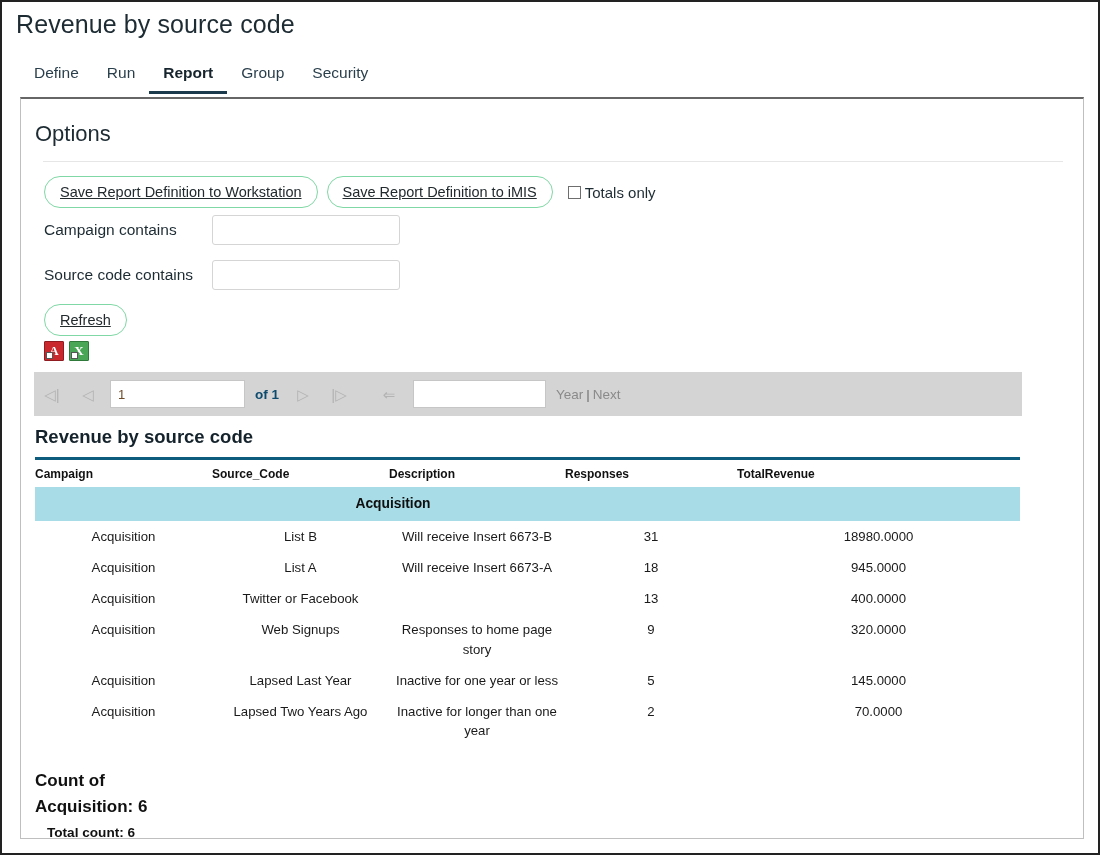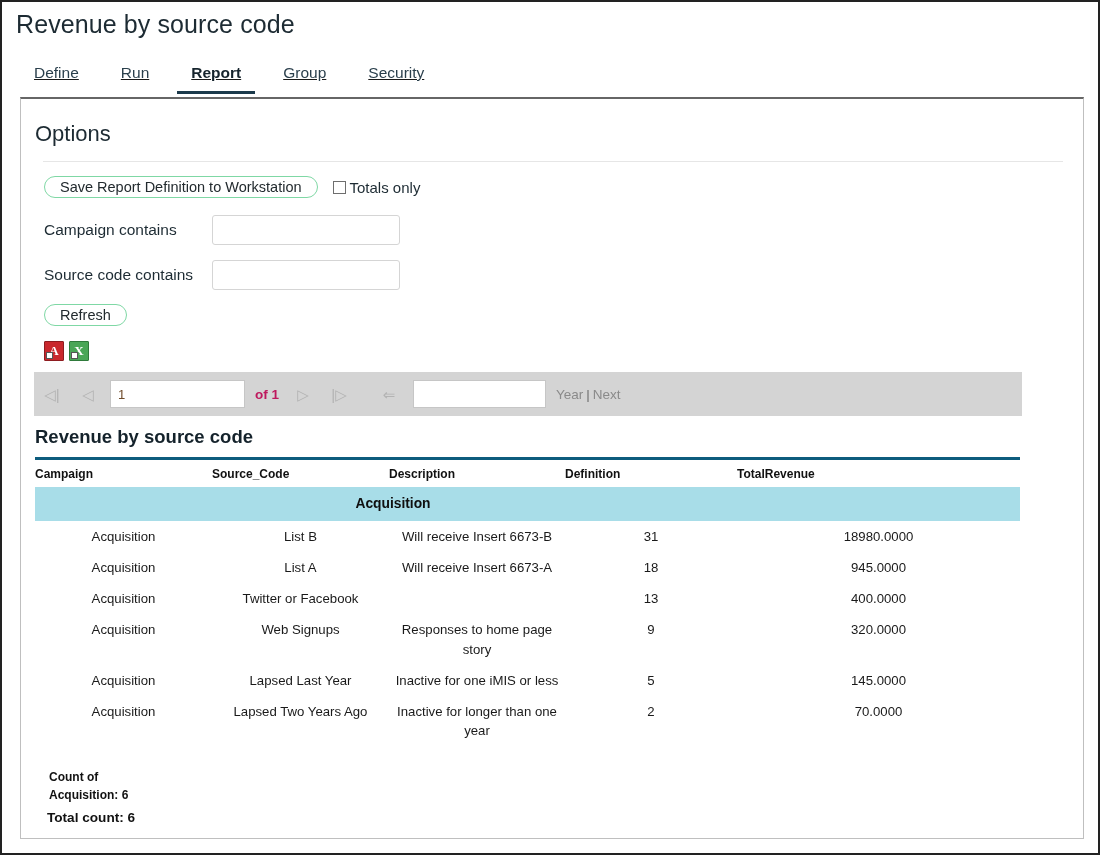--- a/index.html
+++ b/index.html
@@ -32,22 +32,21 @@
     letter-spacing: 0.1px;
   }
   .tabbar {
     position: absolute;
     left: 18px;
     top: 62px;
     width: 1064px;
     height: 33px;
     display: flex;
     align-items: flex-start;
-    gap: 14px;
-    text-decoration: underline;
+    gap: 0;
   }
   .tab {
     font-size: 15.5px;
     color: #2a3f4c;
     padding: 0 14px 9px 14px;
     cursor: pointer;
     border-bottom: 3px solid transparent;
     background: none;
     white-space: nowrap;
   }
@@ -86,30 +85,31 @@
     height: 1px;
     background: #e6e6e6;
   }
 
   
   .btn {
     display: inline-flex;
     align-items: center;
     justify-content: center;
     box-sizing: border-box;
-    height: 22px;
+    height: 32px;
     padding: 0 15px;
     border: 1.5px solid #7fd8a5;
     border-radius: 16px;
     background: #ffffff;
     font-size: 14.5px;
     font-family: "Liberation Sans", sans-serif;
     color: #222a2e;
     cursor: pointer;
     white-space: nowrap;
+    text-decoration: underline;
   }
   .row-buttons {
     position: absolute;
     left: 23px;
     top: 77px;
     display: flex;
     align-items: center;
     gap: 9px;
   }
   .chk-wrap {
@@ -222,21 +222,21 @@
     background: #ffffff;
     font-family: "Liberation Sans", sans-serif;
     font-size: 13px;
     color: #6f4b2a;
     padding: 0 7px;
     outline: none;
     margin-left: 4px;
   }
   .of-label {
     font-size: 13.5px;
-    color: #be185d;
+    color: #0c4a6e;
     font-weight: bold;
     margin: 0 6px 0 10px;
     white-space: nowrap;
   }
   .find-box {
     box-sizing: border-box;
     width: 133px;
     height: 28px;
     border: 1px solid #c6c6c6;
     background: #ffffff;
@@ -298,22 +298,21 @@
   .col-rev       { width: 283px; }
   tr.group-row td {
     background: #a8dde8;
     font-weight: bold;
     font-size: 13.8px;
     padding: 7px 0 7px 14px;
     color: #0f0f0f;
   }
   .count-block {
     margin-top: 22px;
-    margin-left: 14px;
-    font-size: 12px;
+    font-size: 17px;
     font-weight: bold;
     color: #111111;
     line-height: 1.5;
   }
   .total-count {
     margin-top: 6px;
     margin-left: 12px;
     font-size: 13.6px;
     font-weight: bold;
     color: #111111;
@@ -334,20 +333,21 @@
     <div class="tab">Security</div>
   </div>
 
   <div class="panel">
 
     <div class="options-title">Options</div>
     <div class="options-rule"></div>
 
     <div class="row-buttons">
       <button class="btn">Save Report Definition to Workstation</button>
+      <button class="btn">Save Report Definition to iMIS</button>
       <label class="chk-wrap">
         <span class="chk"></span>
         <span>Totals only</span>
       </label>
     </div>
 
     <div class="field-row" style="left:23px; top:116px;">
       <span class="field-label" style="width:168px;">Campaign contains</span>
       <input class="txt" type="text" placeholder="" style="">
     </div>
@@ -395,21 +395,21 @@
             <col class="col-source">
             <col class="col-desc">
             <col class="col-resp">
             <col class="col-rev">
         </colgroup>
         <thead>
           <tr>
             <th>Campaign</th>
             <th>Source_Code</th>
             <th>Description</th>
-            <th>Definition</th>
+            <th>Responses</th>
             <th>TotalRevenue</th>
           </tr>
         </thead>
         <tbody>
           <tr class="group-row">
             <td colspan="4">Acquisition</td>
             <td></td>
           </tr>
 
           <tr>
@@ -436,21 +436,21 @@
           <tr>
             <td>Acquisition</td>
             <td>Web Signups</td>
             <td>Responses to home page story</td>
             <td>9</td>
             <td>320.0000</td>
           </tr>
           <tr>
             <td>Acquisition</td>
             <td>Lapsed Last Year</td>
-            <td>Inactive for one iMIS or less</td>
+            <td>Inactive for one year or less</td>
             <td>5</td>
             <td>145.0000</td>
           </tr>
           <tr>
             <td>Acquisition</td>
             <td>Lapsed Two Years Ago</td>
             <td>Inactive for longer than one year</td>
             <td>2</td>
             <td>70.0000</td>
           </tr>

